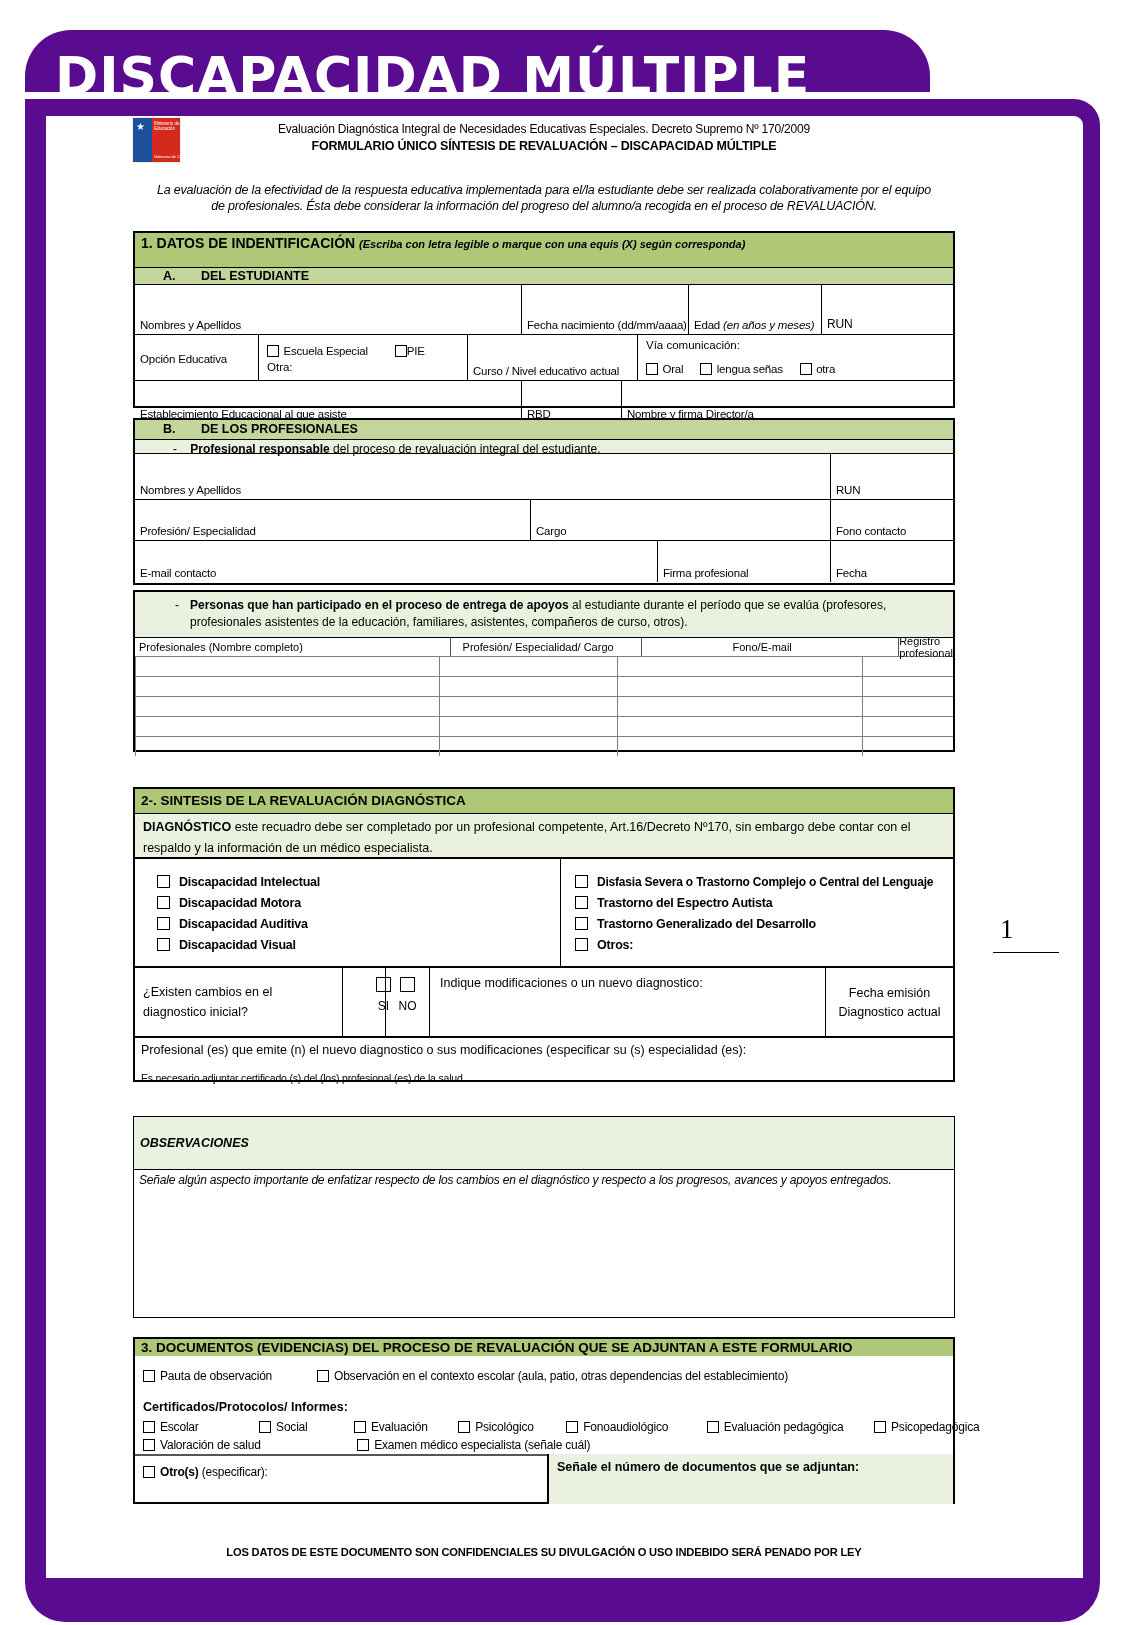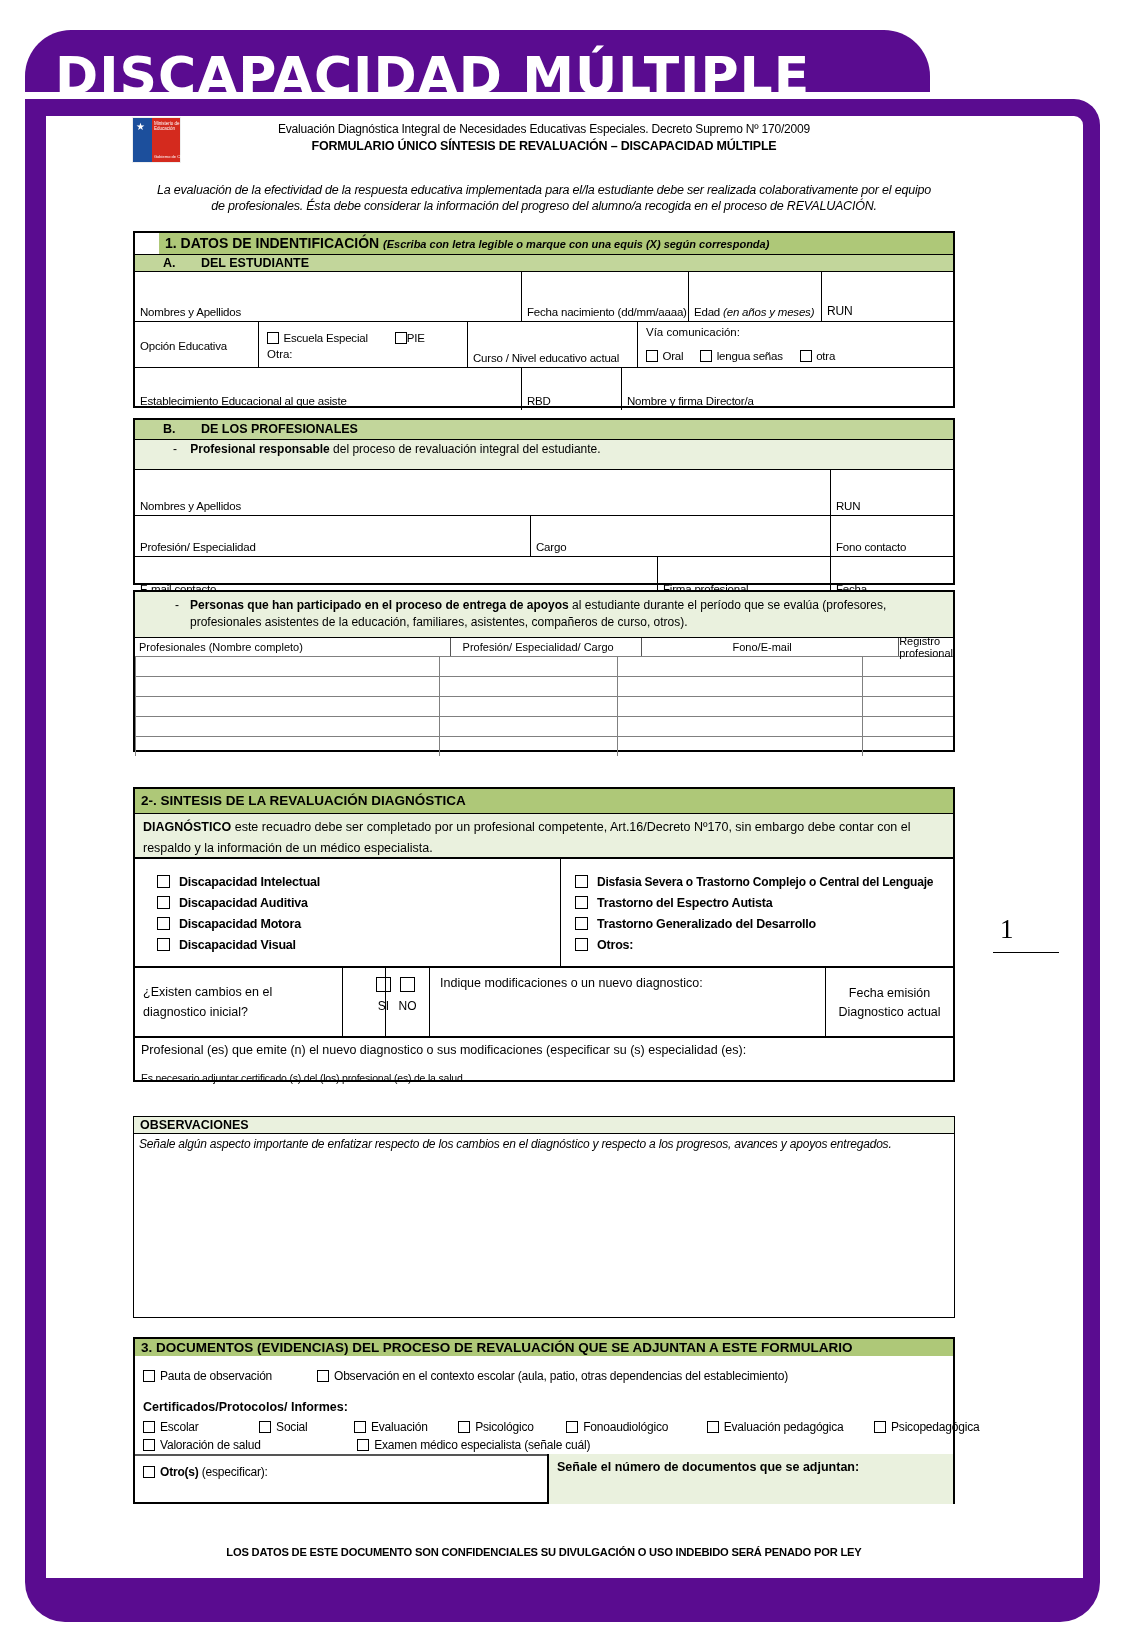--- a/index.html
+++ b/index.html
@@ -68,21 +68,21 @@
   .chk-item .chk{width:13px;height:13px;margin-right:9px;}
   .chk-item .t{font-weight:bold;font-size:12.5px;letter-spacing:-0.2px;}
   .cambios{display:flex;border-top:2px solid #000;height:68px;}
   .cambios .cell{font-size:12.5px;}
   .sino{display:flex;flex-direction:column;align-items:center;padding-top:9px;}
   .sino .chk{width:15px;height:15px;}
   .sino .t{font-size:12px;margin-top:7px;}
   .prof-row{position:relative;border-top:2px solid #000;height:52px;}
 
   
-  .obs-h{background:#eaf1de;font-weight:bold;font-size:12.5px;padding:1px 6px;border-bottom:1px solid #000;}
+  .obs-h{background:#eaf1de;font-weight:bold;font-size:12.5px;padding:19px 6px;border-bottom:1px solid #000;font-style:italic;}
   .obs-body{position:relative;height:182px;}
   .obs-hint{position:absolute;top:3px;left:5px;width:810px;font-style:italic;font-size:12px;letter-spacing:-0.2px;}
 
   
   .s3-body{position:relative;height:148px;}
   .s3-line{position:absolute;left:8px;white-space:nowrap;}
   .s3-item{display:inline-block;white-space:nowrap;}
   .s3-item .chk{margin-right:5px;}
   .divider{position:absolute;left:0;top:98px;width:100%;border-top:2px solid #555;}
   .adjuntan-box{position:absolute;left:412px;top:98px;right:0;bottom:0;background:#eaf1de;
@@ -120,21 +120,21 @@
       </div>
       <div class="doc-title">
         <div class="l1">Evaluación Diagnóstica Integral de Necesidades Educativas Especiales.  Decreto Supremo Nº 170/2009</div>
         <div class="l2">FORMULARIO ÚNICO SÍNTESIS DE REVALUACIÓN – DISCAPACIDAD MÚLTIPLE</div>
       </div>
     </div>
 
     <div class="intro">La evaluación de la efectividad de la respuesta educativa implementada para el/la estudiante debe ser realizada colaborativamente por el equipo de profesionales. Ésta debe considerar la información del progreso del alumno/a  recogida en el proceso de REVALUACIÓN.</div>
 
     <div class="sec" style="top:113px;height:177px;">
-      <div class="sec-h" style="height:21px;margin-left:24px;">
+      <div class="sec-h" style="height:34px;">
         <span>1. DATOS DE INDENTIFICACIÓN </span>
         <span class="note">(Escriba con letra legible o marque con una equis (X) según corresponda)</span>
       </div>
       <div class="sub-h" style="height:17px;">
         <span>A.</span>
         <span class="ttl">DEL ESTUDIANTE</span>
       </div>
 
       <div class="row" style="height:50px;">
         <div class="cell" style="width:386px;">
@@ -193,21 +193,21 @@
           <span class="bl">Nombre y firma Director/a</span>
         </div>
       </div>
     </div>
 
     <div class="sec" style="top:300px;height:167px;">
       <div class="sub-h" style="height:19px;border-top:none;padding-top:2px;">
         <span>B.</span>
         <span class="ttl">DE LOS PROFESIONALES</span>
       </div>
-      <div class="dash-row" style="height:30px;">
+      <div class="dash-row" style="height:14px;">
         <span class="dsh">-</span>
         <span class="b">Profesional responsable</span><span> del proceso de revaluación integral del estudiante.</span>
       </div>
       <div class="row" style="height:46px;">
         <div class="cell" style="width:695px;">
           <span class="bl">Nombres y Apellidos</span>
         </div>
         <div class="cell" style="flex:1;">
           <span class="bl">RUN</span>
         </div>
@@ -290,22 +290,22 @@
     <div class="sec" style="top:669px;height:295px;">
       <div class="sec-h" style="height:24px;font-size:13.5px;padding-top:4px;">
         <span>2-. SINTESIS DE LA REVALUACIÓN DIAGNÓSTICA</span>
       </div>
       <div class="diag-p">
         <span class="b">DIAGNÓSTICO</span><span>  este recuadro debe ser completado por un profesional competente, Art.16/Decreto Nº170, sin embargo debe contar con el respaldo y la información de  un médico especialista.</span>
       </div>
       <div class="checks">
         <div class="col" style="width:425px;padding-left:22px;">
           <span class="chk-item"><span class="chk"></span><span class="t">Discapacidad Intelectual</span></span>
+          <span class="chk-item"><span class="chk"></span><span class="t">Discapacidad Motora</span></span>
           <span class="chk-item"><span class="chk"></span><span class="t">Discapacidad Auditiva</span></span>
-          <span class="chk-item"><span class="chk"></span><span class="t">Discapacidad Motora</span></span>
           <span class="chk-item"><span class="chk"></span><span class="t">Discapacidad Visual</span></span>
         </div>
         <div class="col right" style="flex:1;padding-left:14px;">
           <span class="chk-item"><span class="chk"></span><span class="t" style="font-size:12px;">Disfasia Severa o Trastorno Complejo o Central del Lenguaje</span></span>
           <span class="chk-item"><span class="chk"></span><span class="t">Trastorno  del Espectro Autista</span></span>
           <span class="chk-item"><span class="chk"></span><span class="t">Trastorno Generalizado del Desarrollo</span></span>
           <span class="chk-item"><span class="chk"></span><span class="t">Otros:</span></span>
         </div>
       </div>
       <div class="cambios">

